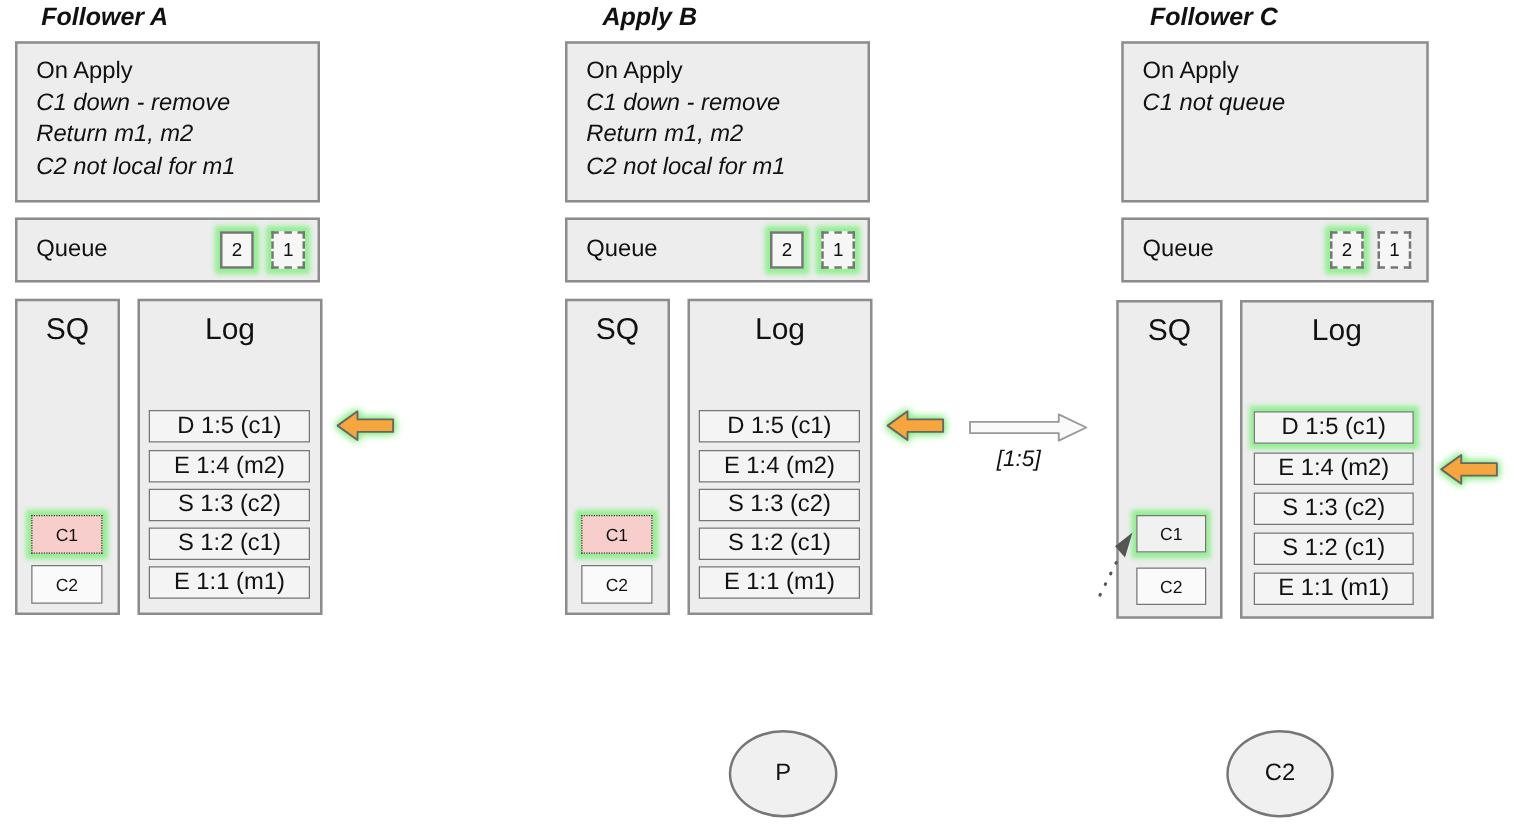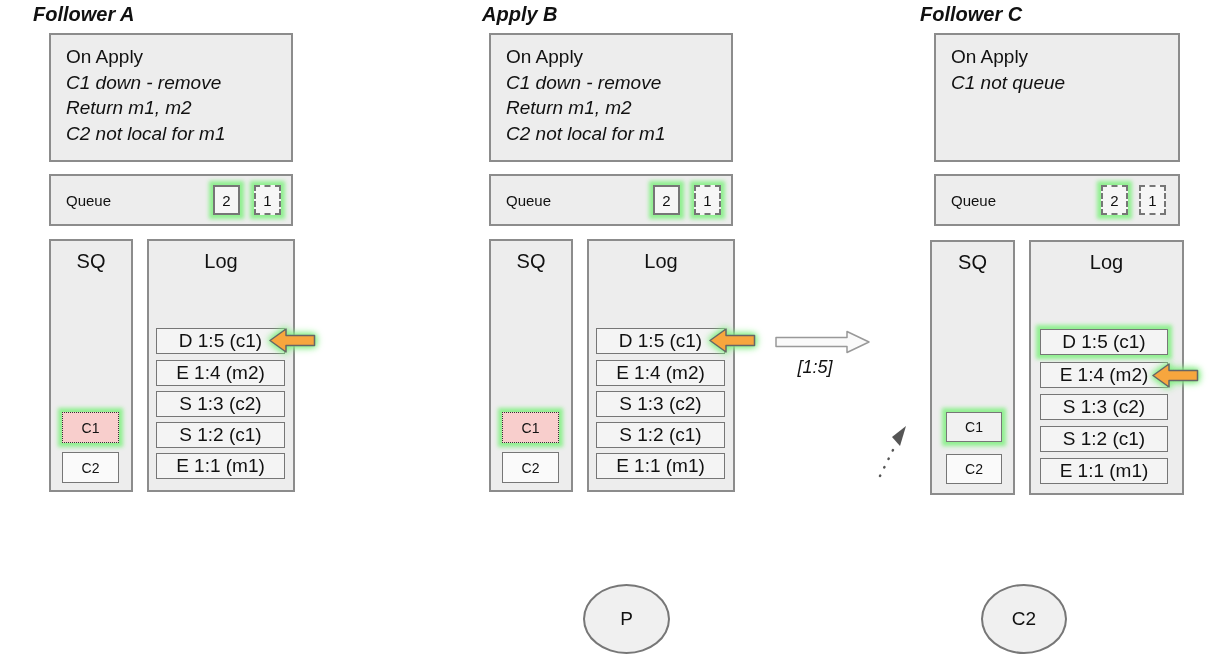--- a/index.html
+++ b/index.html
@@ -1,29 +1,29 @@
 <!DOCTYPE html>
 <html><head>
 <meta charset="utf-8">
 <style>
   html,body{margin:0;padding:0;background:#ffffff;}
   #canvas{
     position:relative;width:1211px;height:666px;background:#ffffff;overflow:hidden;
     font-family:"Liberation Sans","DejaVu Sans",sans-serif;color:#111;
   }
   .col-title{position:absolute;font-size:20px;font-weight:bold;white-space:nowrap;font-style:italic;}
-  .box{position:absolute;background:#ededed;border:2px solid #8c8c8c;box-sizing:border-box;margin-left:37px;}
+  .box{position:absolute;background:#ededed;border:2px solid #8c8c8c;box-sizing:border-box;}
   .onapply-text{position:absolute;left:15px;top:9px;font-size:19px;line-height:25.5px;white-space:nowrap;}
   .oa-line{font-style:italic;}
-  .queue-label{position:absolute;left:15px;top:0;height:100%;display:flex;align-items:center;font-size:15px;}
+  .queue-label{position:absolute;left:15px;top:0;height:100%;display:flex;align-items:center;font-size:19px;}
   .queue-item{position:absolute;width:27px;height:30px;background:#f6f6f6;border:2px solid #767676;
     box-sizing:border-box;display:flex;align-items:center;justify-content:center;font-size:15px;}
   .dashed{border-style:dashed;}
   .glow{box-shadow:0 0 4px 4px #90f090;}
-  .panel-label{position:absolute;left:0;top:9px;width:100%;text-align:center;font-size:20px;}
+  .panel-label{position:absolute;left:0;top:9px;width:100%;text-align:center;font-size:24px;}
   .sq-item{position:absolute;width:57px;height:31px;background:#fafafa;border:1.5px solid #767676;
     box-sizing:border-box;display:flex;align-items:center;justify-content:center;font-size:14px;}
   .sq-pink{background:#f8cecc;border:1.5px dotted #333;}
   .log-entry{position:absolute;width:129px;height:26px;background:#f4f4f4;border:1.5px solid #767676;
     box-sizing:border-box;display:flex;align-items:center;justify-content:center;font-size:19px;white-space:nowrap;}
   .arrow-wrap{position:absolute;}
   .glow-filter{filter:drop-shadow(0 0 3px #86ee86) drop-shadow(0 0 3px #86ee86);}
   .arrow-label{position:absolute;font-size:18px;text-align:center;font-style:italic;}
   .actor{position:absolute;width:87px;height:70px;border:2px solid #777;border-radius:50%;
     background:#f0f0f0;box-sizing:border-box;display:flex;align-items:center;justify-content:center;font-size:19px;}

